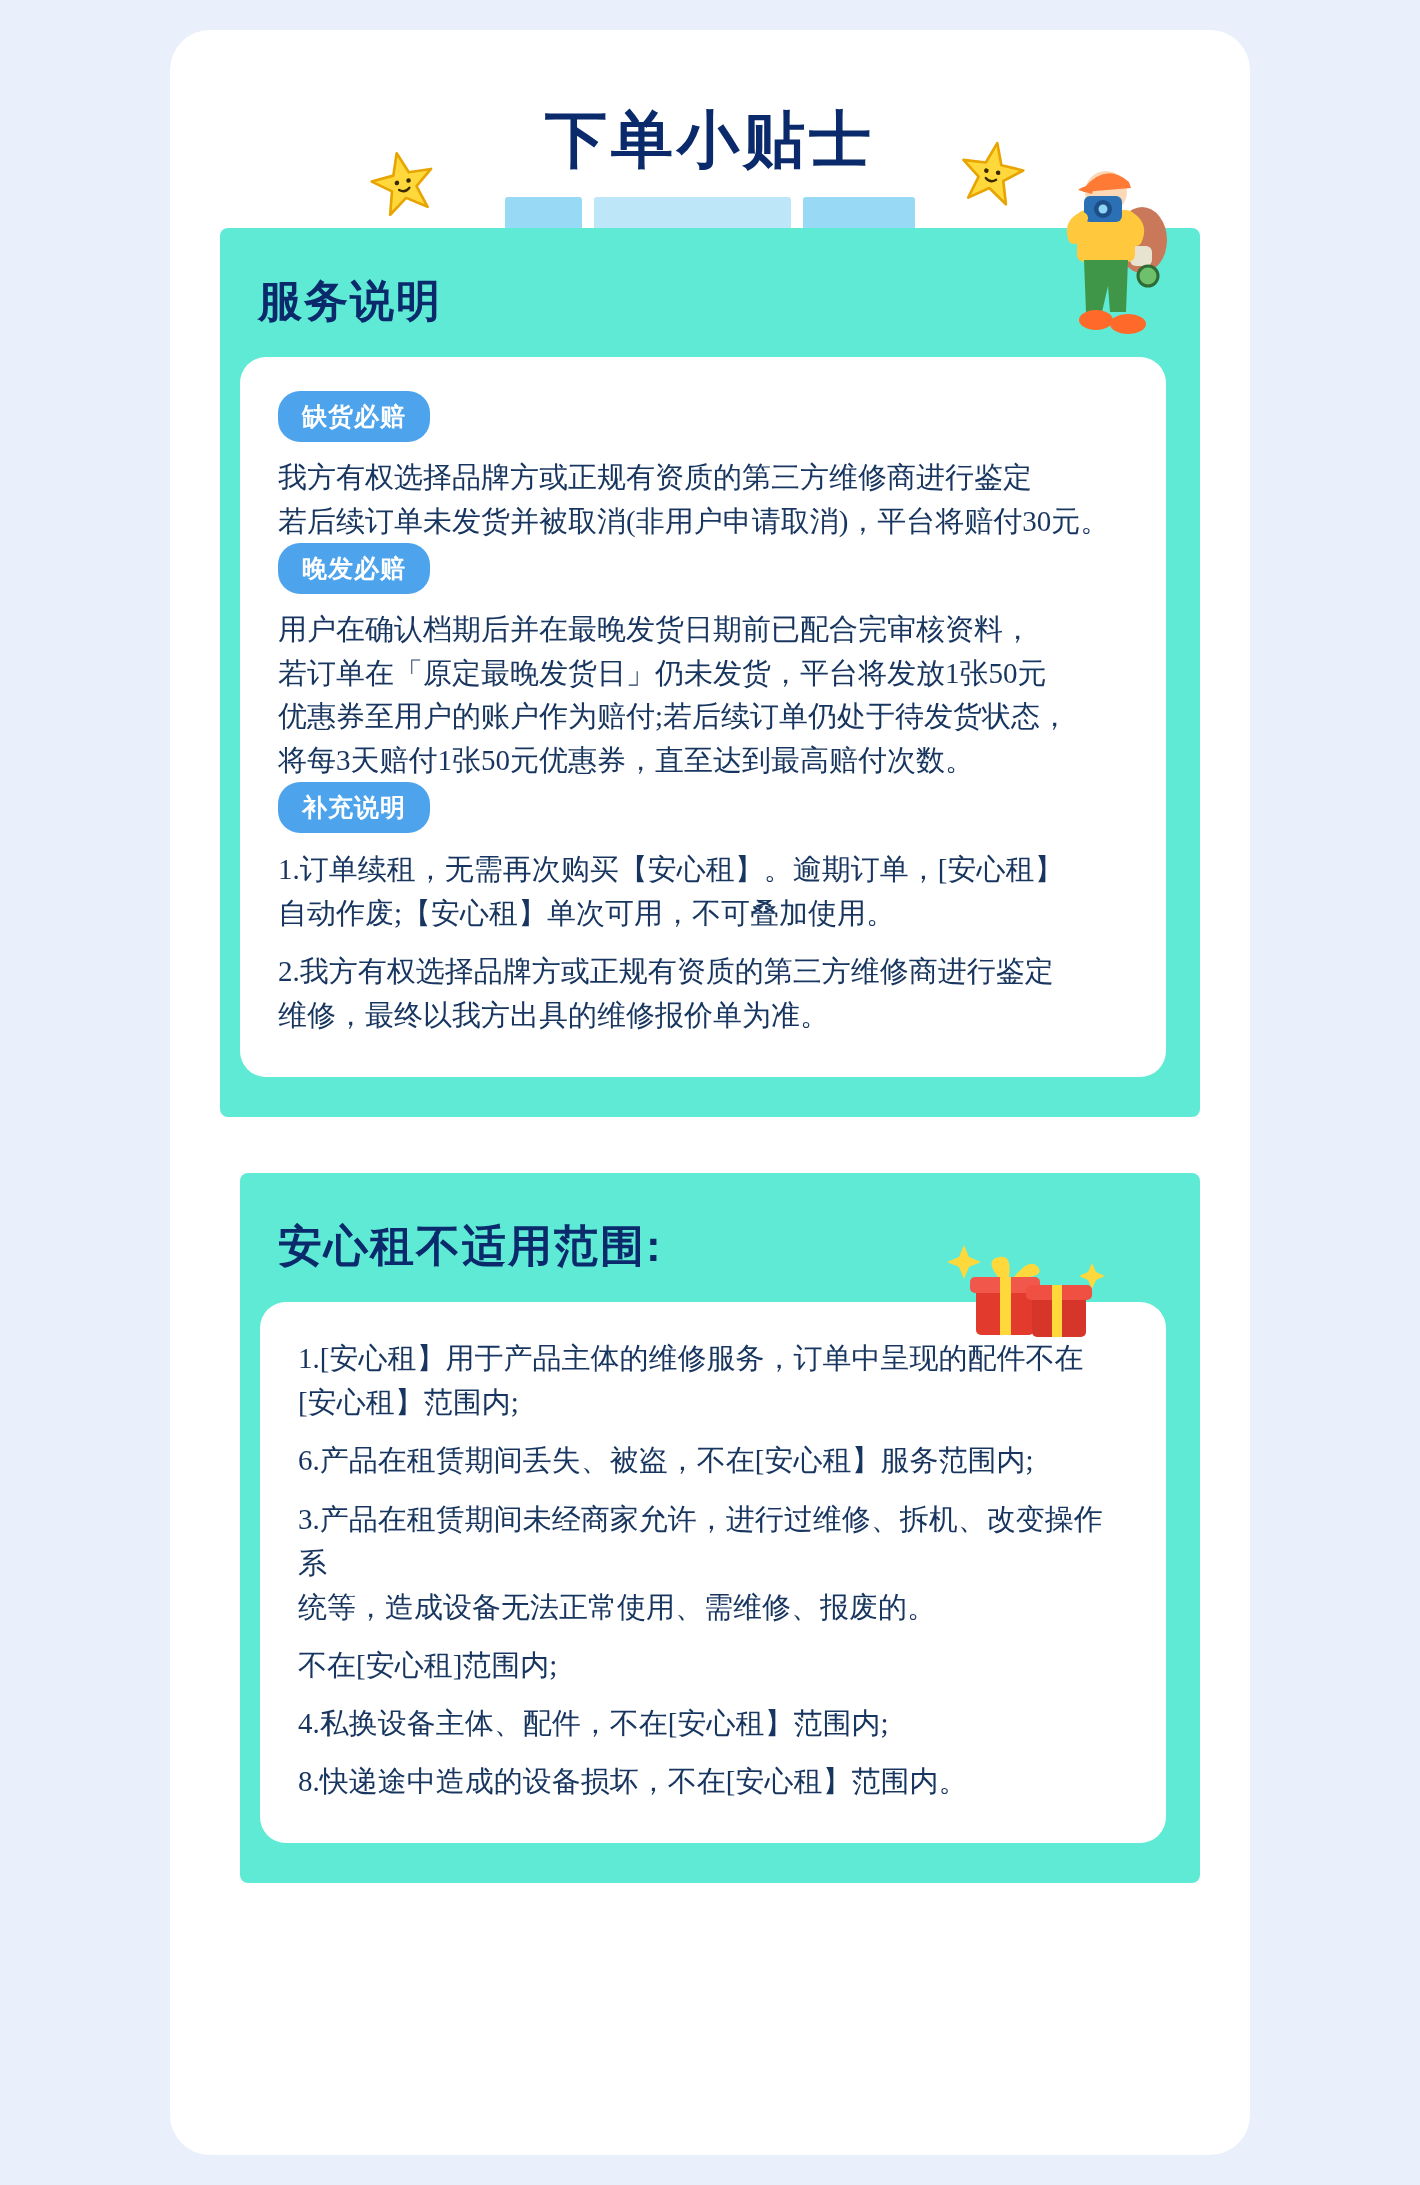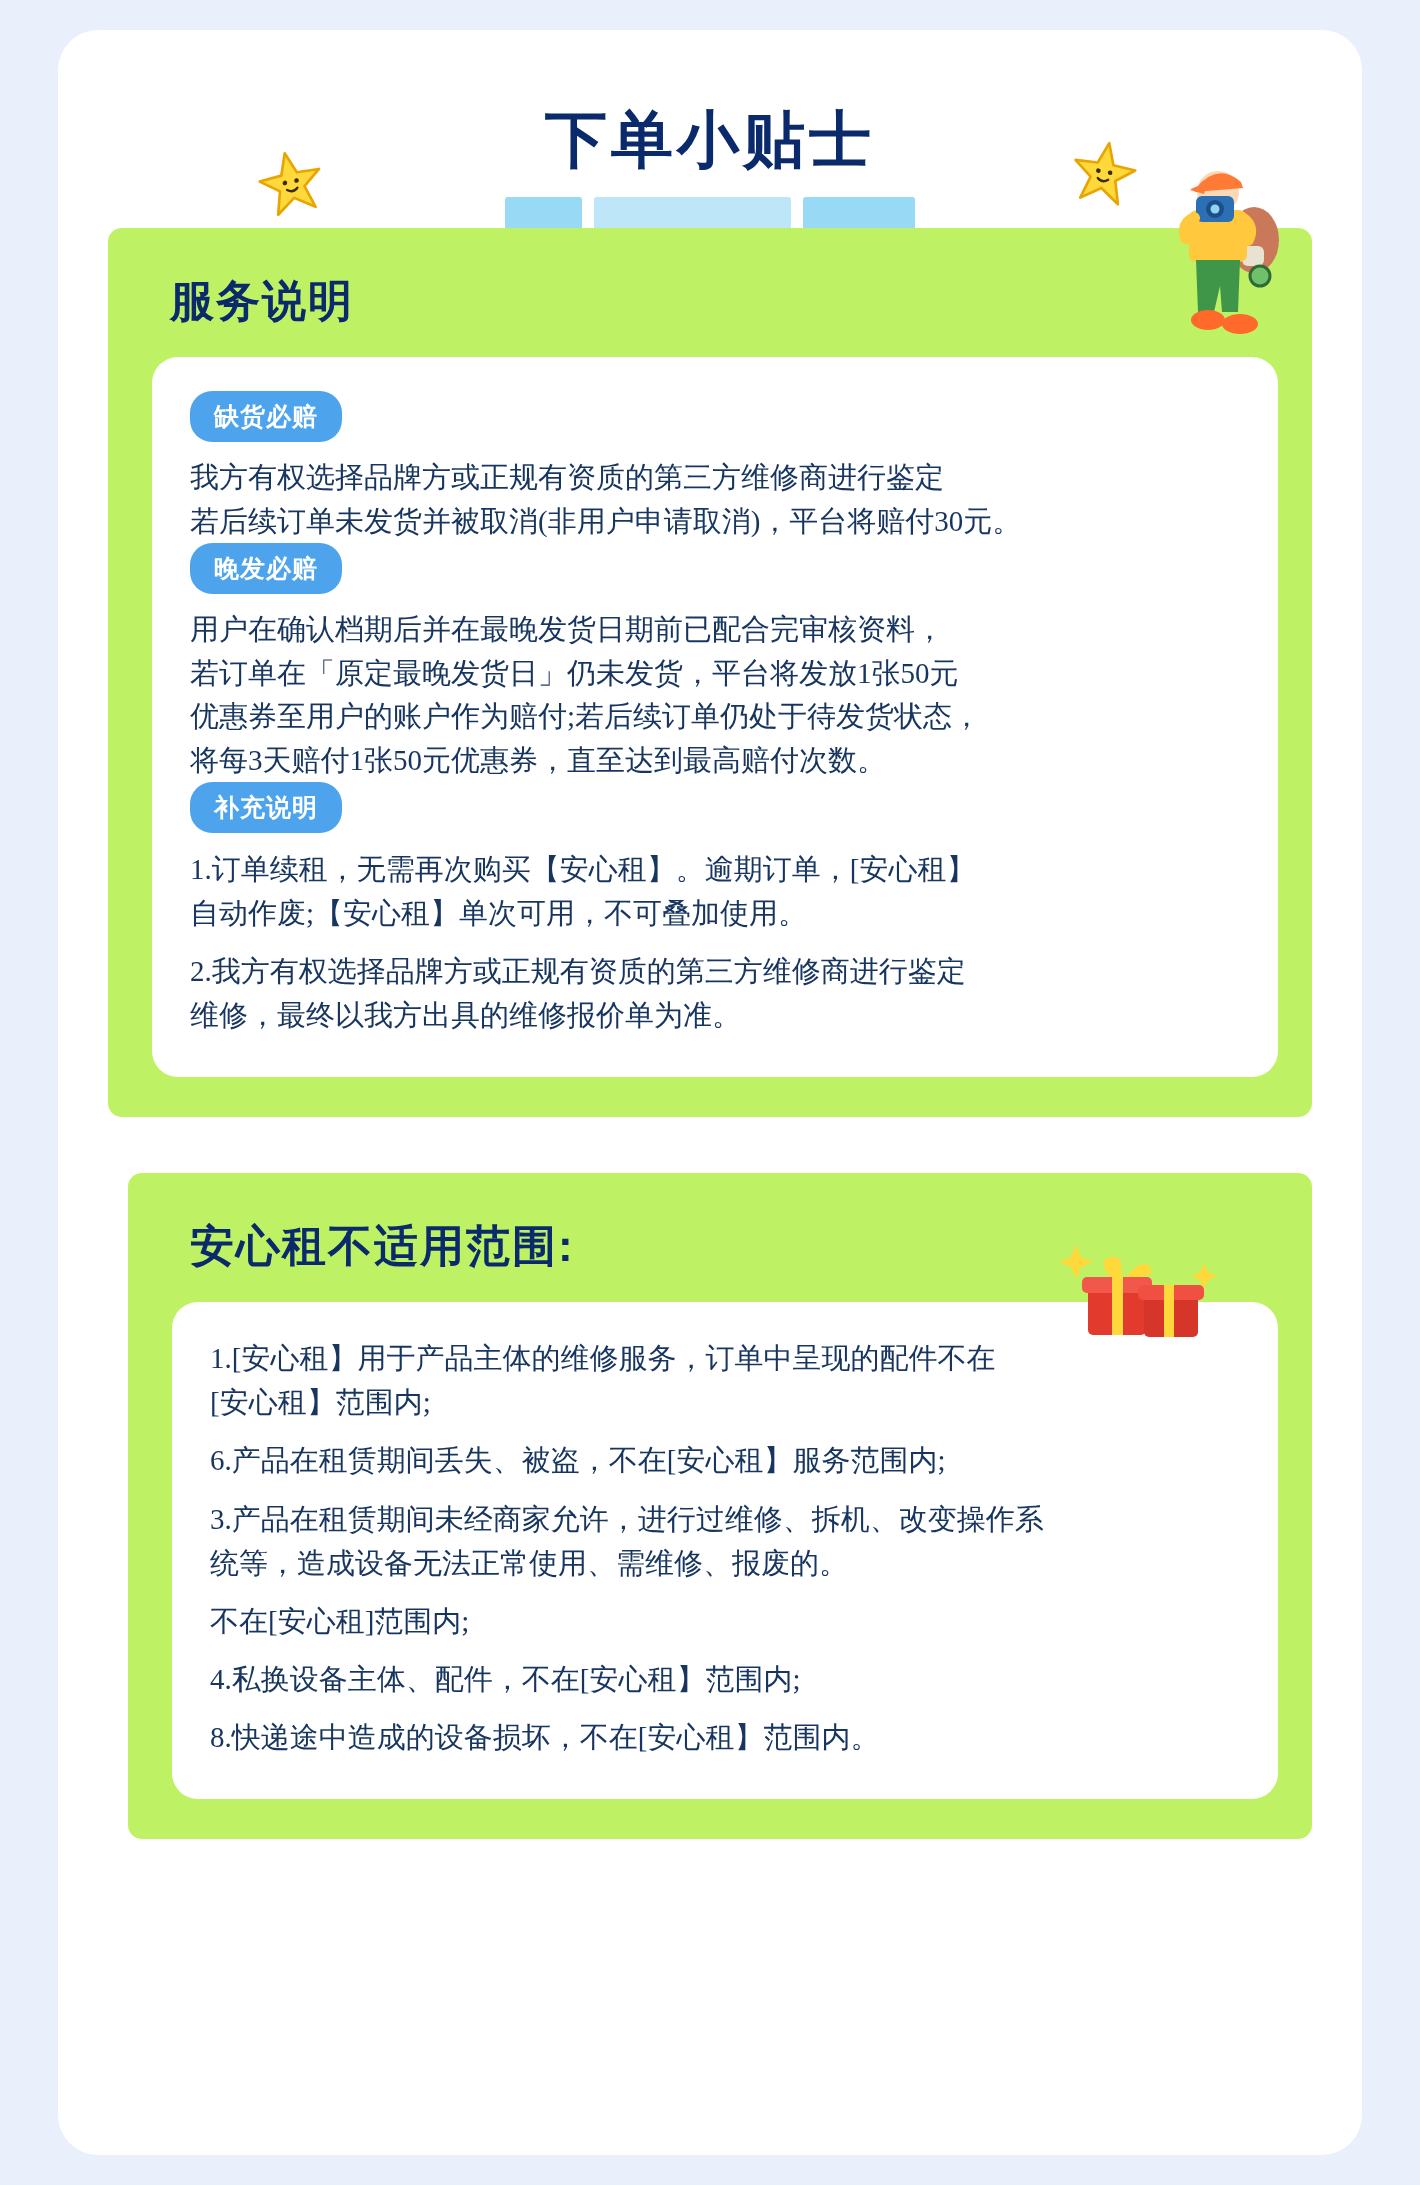--- a/index.html
+++ b/index.html
@@ -16,21 +16,21 @@
   .page {
     position: relative;
     width: 1420px;
     min-height: 2185px;
     box-sizing: border-box;
     background: #e9effb;
     padding: 30px 30px 40px 30px;
   }
   .sheet {
     position: relative;
-    width: 1304px;
+    width: 1080px;
     min-height: 2125px;
     margin: 0 auto;
     background: #ffffff;
     border-radius: 40px;
     box-sizing: border-box;
     padding: 40px 50px 60px 50px;
     overflow: hidden;
   }
 
   
@@ -80,23 +80,23 @@
     width: 66px;
     height: 66px;
   }
   .star svg { width: 100%; height: 100%; display:block; }
   .star-left { left: 150px; top: 80px; transform: rotate(-12deg); }
   .star-right { right: 175px; top: 70px; transform: rotate(10deg); }
 
   
   .card {
     position: relative;
-    background: #bef264;
-    border-radius: 14px;
-    padding: 34px 34px 40px 44px;
+    background: #5eead4;
+    border-radius: 8px;
+    padding: 34px 34px 40px 20px;
     box-sizing: border-box;
     margin-top: 18px;
   }
   .card + .card { margin-top: 56px; margin-left: 20px; }
   .card-title {
     font-size: 44px;
     font-weight: 700;
     color: #0a2a6b;
     letter-spacing: 2px;
     margin: 10px 0 26px 18px;

